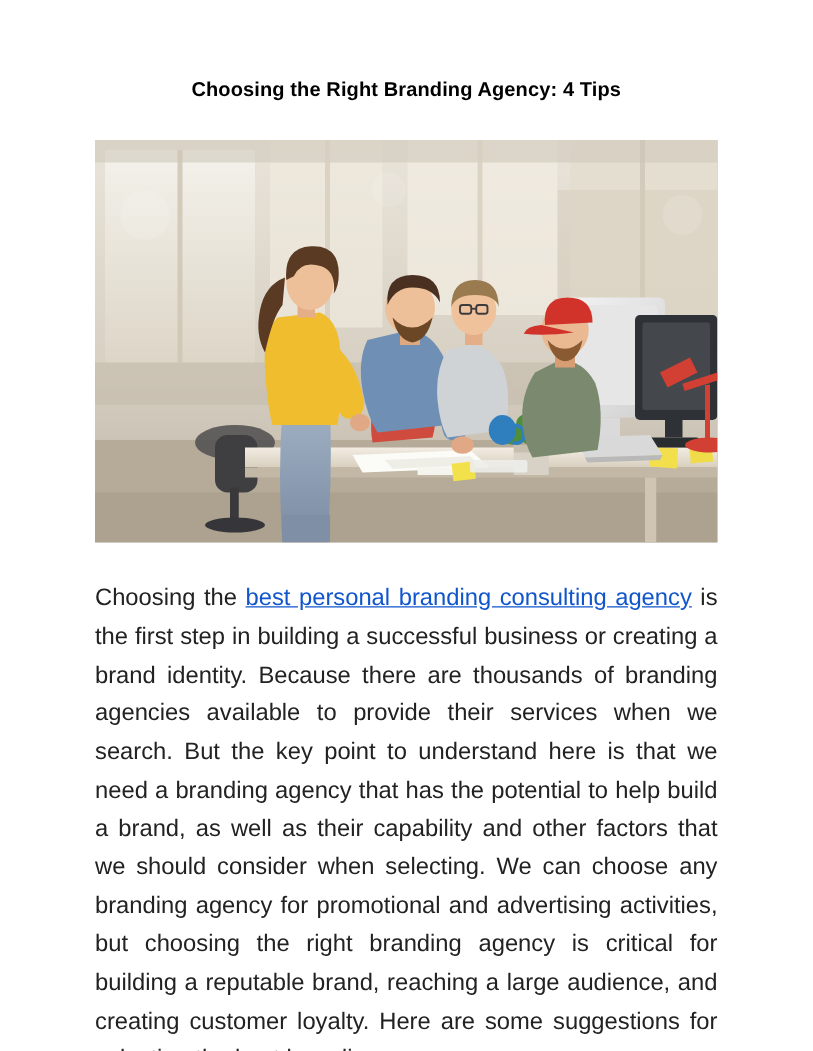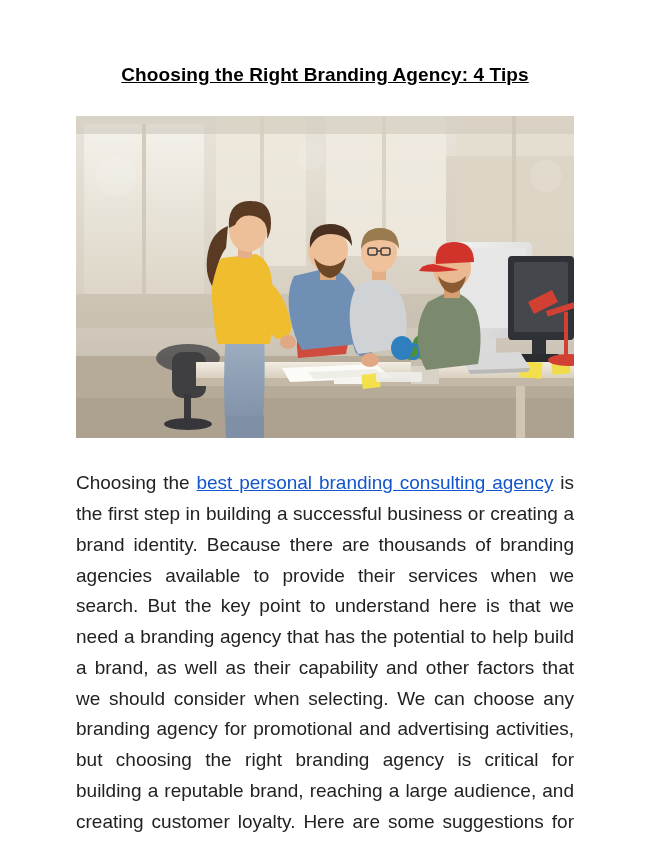--- a/index.html
+++ b/index.html
@@ -19,24 +19,23 @@
     overflow: hidden;
     box-sizing: border-box;
   }
   .content {
     position: absolute;
     left: 76px;
     top: 62px;
     width: 498px;
   }
   .doc-title {
-    font-size: 19px;
+    font-size: 16px;
     font-weight: bold;
     text-align: center;
-    text-decoration: underline;
     line-height: 1.38;
     color: #000000;
     letter-spacing: 0.1px;
     margin: 0 0 0 0;
     padding: 0 10px;
   }
   .figure {
     margin-top: 28px;
     width: 498px;
     height: 322px;

